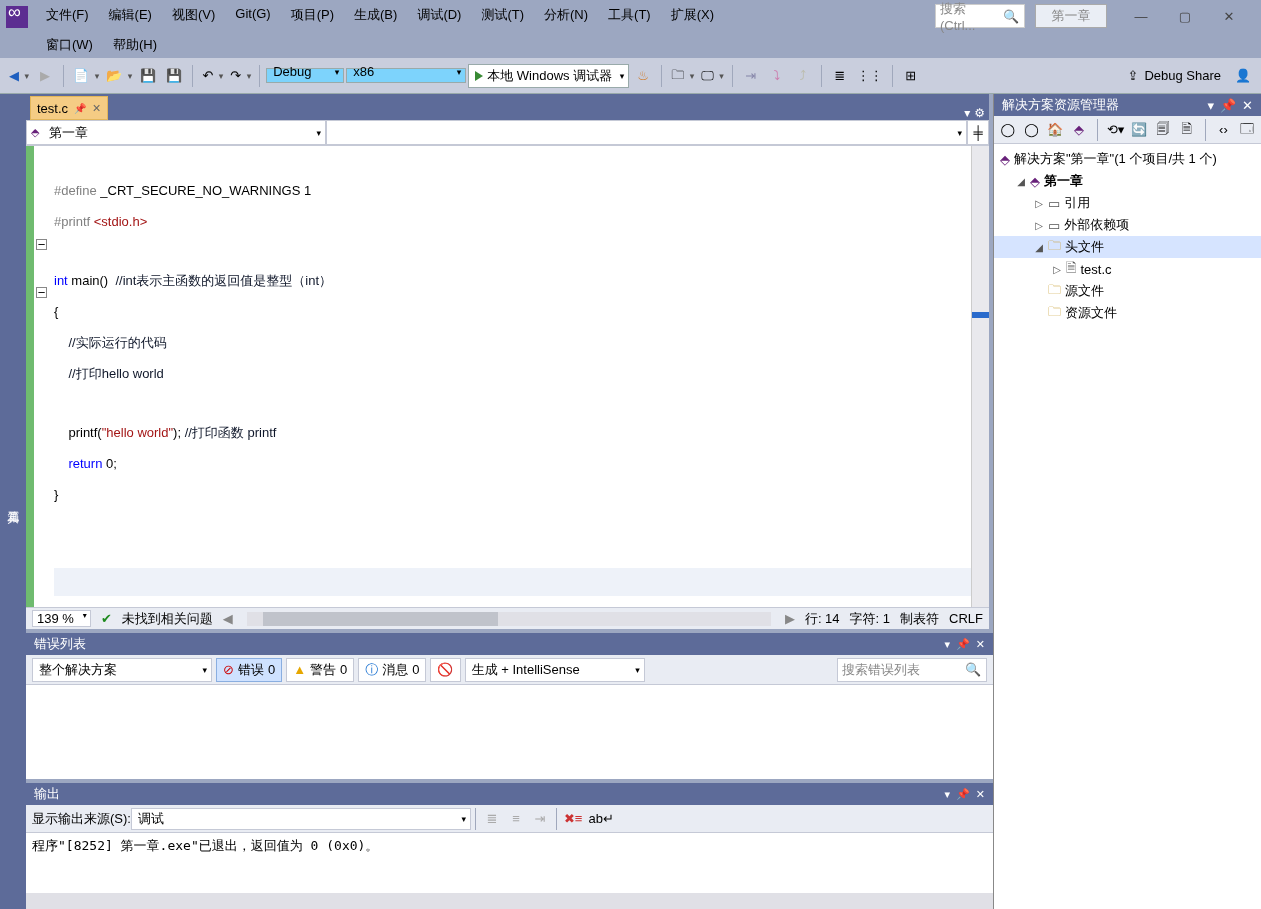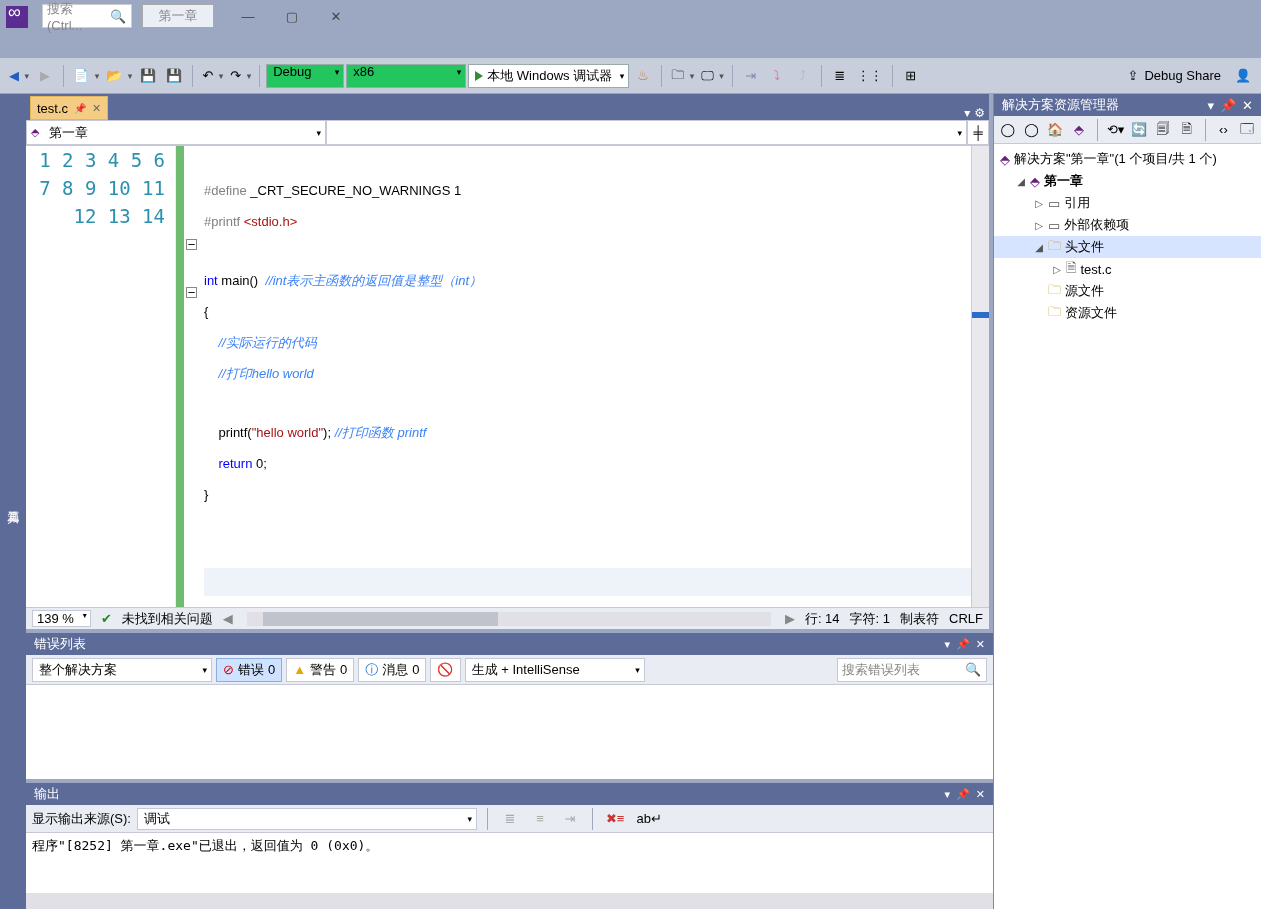--- a/index.html
+++ b/index.html
@@ -12,21 +12,21 @@
 .search-box { width:90px; height:24px; background:#fff; border:1px solid #ccc; padding:0 4px; margin:4px 6px 0; display:flex; align-items:center; font-size:12px; color:#888;}
 .search-box .mag { margin-left:auto; }
 .chapter-box { width:72px; height:24px; border:1px solid #aaa; background:#eaeef5; margin:4px 4px 0; display:flex; align-items:center; justify-content:center; color:#888; }
 .win-btns { display:flex; margin:4px 4px 0 8px; }
 .win-btn { width:44px; height:24px; display:flex; align-items:center; justify-content:center; color:#444; cursor:pointer; }
 .toolbar { height:36px; background:#c9cedd; border-bottom:1px solid #9aa; display:flex; align-items:center; padding:0 6px; gap:2px; }
 .tbtn { min-width:24px; height:24px; display:flex; align-items:center; justify-content:center; cursor:pointer; padding:0 3px; }
 .drop { padding-right:12px; position:relative; }
 .drop::after { content:"▾"; font-size:9px; position:absolute; right:2px; color:#555; }
 .sep { width:1px; height:22px; background:#a0a8bc; margin:0 4px; }
-.combo { height:24px; background:#22c55e; border:1px solid #9aa; padding:0 16px 8px 6px; display:flex; align-items:center; position:relative; cursor:pointer; }
+.combo { height:15px; background:#7dd3fc; border:1px solid #9aa; padding:0 16px 8px 6px; display:flex; align-items:center; position:relative; cursor:pointer; }
 .combo::after { content:"▾"; font-size:9px; position:absolute; right:4px; }
 .run-btn { display:flex; align-items:center; height:24px; border:1px solid #9aa; background:#fff; padding:0 16px 0 6px; gap:4px; position:relative; cursor:pointer; }
 .run-btn::after { content:"▾"; font-size:9px; position:absolute; right:4px; }
 .play { width:0; height:0; border-left:8px solid #388a34; border-top:5px solid transparent; border-bottom:5px solid transparent; }
 .live-share { margin-left:auto; display:flex; align-items:center; gap:6px; padding:0 8px; cursor:pointer; }
 .body-row { flex:1; display:flex; min-height:0; }
 .left-col { flex:1; display:flex; flex-direction:column; min-width:0; }
 .side-tab { width:26px; background:#5d6b99; color:#fff; display:flex; flex-direction:row; align-items:center; justify-content:center; }
 .side-tab span { writing-mode:vertical-rl; padding:6px 0; font-size:12px; }
 .editor-area { flex:1; display:flex; min-height:0; }
@@ -41,21 +41,21 @@
 .nav-row .ncombo{flex:1;border:1px solid #c5c9d6;display:flex;align-items:center;padding:0 14px 0 22px;position:relative;background:#fff;cursor:pointer;}
 .nav-row .ncombo::after{content:"▾";font-size:9px;position:absolute;right:4px;}
 .nav-row .ncombo .ic{position:absolute;left:4px;font-size:11px;color:#68217a;}
 .nav-row .split{ width:22px; border:1px solid #c5c9d6; background:#fff; display:flex;align-items:center;justify-content:center;cursor:pointer;}
 .code-view{flex:1;display:flex;min-height:0;background:#fff;overflow:hidden;position:relative;}
 .gutter{ width:150px; background:#fff; text-align:right; color:#2b91af; font-family:Consolas,monospace; font-size:19px; line-height:28px; padding-right:10px; border-right:1px solid #eee;}
 .bar-green{ width:8px; background:#6fbb6f;}
 .fold-col{ width:18px; position:relative; font-family:Consolas,monospace; font-size:11px;}
 .fold-box{width:11px;height:11px;border:1px solid #888;display:flex;align-items:center;justify-content:center;margin:9px 0 0 2px;cursor:pointer;}
 .code-lines{flex:1;font-family:Consolas,monospace;font-size:19px;line-height:28px;white-space:pre;padding-left:2px;overflow:hidden;}
-.kw{color:#0000ff;} .pp{color:#808080;} .mac{color:#000000;} .str{color:#a31515;} .cm{color:#3b82f6;font-style:italic;}
+.kw{color:#0000ff;} .pp{color:#808080;} .mac{color:#000000;} .str{color:#a31515;} .cm{color:#0f172a;}
 .cursor-line{background:#eef2f9;display:inline-block;width:100%;}
 .code-scroll{width:18px;background:#e9e9ed;border-left:1px solid #ccc;position:relative;}
 .code-scroll .mk{position:absolute;left:0;width:100%;height:6px;background:#2a6bcc;}
 .status-row{height:22px;background:#e9ecf3;border-top:1px solid #c5c9d6;display:flex;align-items:center;font-size:12px;gap:10px;padding:0 6px;}
 .status-row .zoom{border:1px solid #c5c9d6;background:#fff;padding:0 16px 0 4px;position:relative;}
 .status-row .zoom::after{content:"▾";font-size:8px;position:absolute;right:3px;}
 .status-row .ok{color:#1e8a1e;}
 .status-row .hscroll{flex:1;height:14px;background:#e0e0e6;position:relative;margin:0 4px;}
 .status-row .hscroll .thumb{position:absolute;left:3%;width:45%;height:100%;background:#c0c3cb;}
 .panel{border-top:4px solid #9ca7c1;display:flex;flex-direction:column;}
@@ -64,21 +64,21 @@
 .panel-header .pbtns span{cursor:pointer;font-size:11px;}
 .err-toolbar{height:30px;background:#e9ecf3;border-bottom:1px solid #c5c9d6;display:flex;align-items:center;gap:4px;padding:0 6px;}
 .err-toolbar .ecombo{height:24px;border:1px solid #c5c9d6;background:#fff;padding:0 16px 0 6px;position:relative;display:flex;align-items:center;}
 .err-toolbar .ecombo::after{content:"▾";font-size:9px;position:absolute;right:4px;}
 .err-toolbar .pill{height:24px;border:1px solid #c5c9d6;background:#fff;display:flex;align-items:center;padding:0 6px;gap:4px;cursor:pointer;}
 .err-toolbar .pill.sel{background:#cfe2ff;border-color:#8aaee0;}
 .err-toolbar .srch{flex:0 0 150px;height:24px;border:1px solid #c5c9d6;background:#fff;padding:0 4px;color:#888;display:flex;align-items:center;margin-left:auto;}
 .err-grid-head{height:24px;background:#e9ecf3;border-bottom:1px solid #c5c9d6;display:flex;}
 .err-grid-head div{border-right:1px solid #c5c9d6;padding:4px 6px;font-size:12px;color:#222;}
 .err-grid-body{height:46px;background:#fff;}
-.out-toolbar{height:28px;background:#e9ecf3;display:flex;align-items:center;gap:6px;padding:0 6px;border-bottom:1px solid #c5c9d6;}
+.out-toolbar{height:28px;background:#e9ecf3;display:flex;align-items:center;padding:0 6px;border-bottom:1px solid #c5c9d6;}
 .out-toolbar .ocombo{height:22px;width:340px;border:1px solid #c5c9d6;background:#fff;padding:0 16px 0 6px;position:relative;display:flex;align-items:center;}
 .out-toolbar .ocombo::after{content:"▾";font-size:9px;position:absolute;right:4px;}
 .out-text{flex:1;background:#fff;font-family:Consolas,monospace;font-size:13px;padding:4px 6px;overflow:hidden;white-space:pre;}
 .out-scroll{height:16px;background:#e0e0e6;}
 .right-col{width:268px;display:flex;flex-direction:column;border-left:1px solid #888;background:#fff;}
 .rc-header{height:22px;background:#5d6b99;color:#fff;display:flex;align-items:center;padding:0 8px;font-size:12px;}
 .rc-header .pbtns{margin-left:auto;display:flex;gap:6px;}
 .rc-tools{height:28px;border-bottom:1px solid #c5c9d6;display:flex;align-items:center;gap:4px;padding:0 4px;background:#e9ecf3;}
 .rc-tools span{width:22px;height:22px;display:flex;align-items:center;justify-content:center;cursor:pointer;}
 .rc-search{height:26px;border-bottom:1px solid #c5c9d6;display:flex;align-items:center;padding:0 4px;color:#888;background:#fff;}
@@ -88,20 +88,36 @@
 .tree-row.sel{background:#d6e4ff;}
 .tw{display:inline-block;width:10px;text-align:center;color:#555;font-size:10px;}
 .ind1{padding-left:22px;} .ind2{padding-left:40px;} .ind3{padding-left:58px;}
 .ico-sln{color:#68217a;} .ico-prj{color:#68217a;} .ico-ref{color:#555;} .ico-folder{color:#caa23a;} .ico-file{color:#555;}
 </style>
 </head>
 <body>
 
 <div class="titlebar">
   <div class="vs-logo"></div>
+  <div class="menubar">
+    <div class="menu-item">文件(F)</div>
+    <div class="menu-item">编辑(E)</div>
+    <div class="menu-item">视图(V)</div>
+    <div class="menu-item">Git(G)</div>
+    <div class="menu-item">项目(P)</div>
+    <div class="menu-item">生成(B)</div>
+    <div class="menu-item">调试(D)</div>
+    <div class="menu-item">测试(T)</div>
+    <div class="menu-item">分析(N)</div>
+    <div class="menu-item">工具(T)</div>
+    <div class="menu-item">扩展(X)</div>
+    <div style="flex-basis:100%;height:0;"></div>
+    <div class="menu-item">窗口(W)</div>
+    <div class="menu-item">帮助(H)</div>
+  </div>
   <div class="search-box">
     <span>搜索 (Ctrl...</span>
     <span class="mag">🔍</span>
   </div>
   <div class="chapter-box">第一章</div>
   <div class="win-btns">
     <div class="win-btn">—</div>
     <div class="win-btn">▢</div>
     <div class="win-btn">✕</div>
   </div>
@@ -165,35 +181,20 @@
         </div>
         <div class="nav-row">
           <div class="ncombo" style="flex:0 0 300px;">
               <span class="ic">⬘</span>
               <span>第一章</span>
             </div>
           <div class="ncombo"></div>
           <div class="split">╪</div>
         </div>
         <div class="code-view">
-          <div class="gutter">
-1
-2
-3
-4
-5
-6
-7
-8
-9
-10
-11
-12
-13
-14</div>
           <div class="bar-green"></div>
           <div class="fold-col">
             <div style="height:84px;"></div>
             <div class="fold-box">−</div>
             <div style="height:28px;"></div>
             <div class="fold-box">−</div>
           </div>
           <div class="code-lines">
 <span class="pp">#define </span><span class="mac">_CRT_SECURE_NO_WARNINGS</span><span> 1</span>
 <span class="pp">#printf </span><span class="str">&lt;stdio.h&gt;</span>

